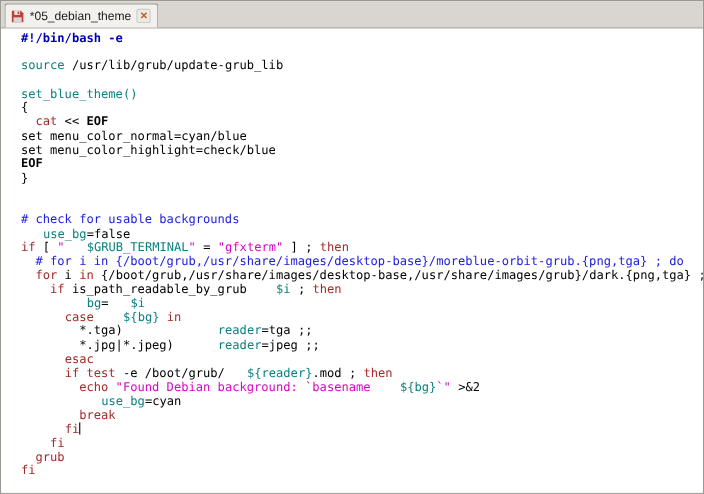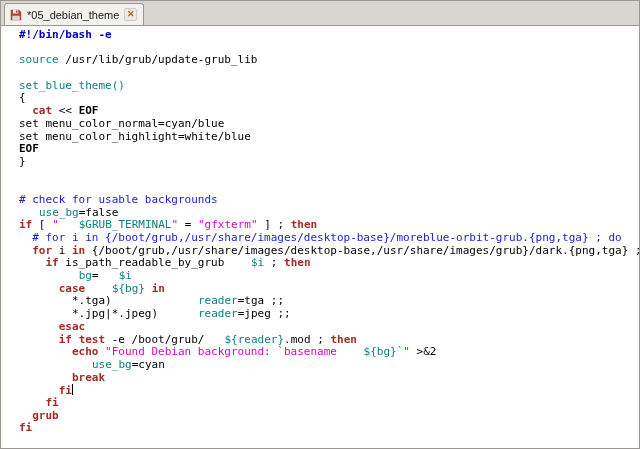--- a/index.html
+++ b/index.html
@@ -21,21 +21,21 @@
                justify-content:center; background:#eceae6; cursor:pointer; line-height:1; }
 
   .editor { flex:1 1 auto; background:#ffffff; overflow:hidden;padding-left:13px; }
   .code-area { padding:3px 0 0 5px; font-family:"DejaVu Sans Mono", monospace;
                font-size:11px; line-height:12.7px; }
   .code-line { white-space:pre; height:12.7px; }
 
   .s-plain    { color:#000000; }
   .s-comment  { color:#2020dd; }
   .s-shebang  { color:#0000b8; font-weight:bold; }
-  .s-keyword  { color:#a52a2a; font-weight:bold; }
+  .s-keyword  { color:#a52a2a; font-weight:normal; }
   .s-string   { color:#d606c6; }
   .s-variable { color:#0e8080;margin-left:20px; }
   .s-function { color:#0e8080; }
   .s-heredoc  { color:#000000; font-weight:bold; }
   .s-cursor   { display:inline-block; width:1px; height:11px; background:#000000;
                 vertical-align:-1px; }
 </style>
 </head>
 <body>
 
@@ -59,21 +59,21 @@
   <div class="editor">
     <div class="code-area">
         <div class="code-line"><span class="s-shebang">#!/bin/bash -e</span></div>
         <div class="code-line"></div>
         <div class="code-line"><span class="s-function">source</span><span class="s-plain"> /usr/lib/grub/update-grub_lib</span></div>
         <div class="code-line"></div>
         <div class="code-line"><span class="s-function">set_blue_theme()</span></div>
         <div class="code-line"><span class="s-plain">{</span></div>
         <div class="code-line"><span class="s-plain">  </span><span class="s-keyword">cat</span><span class="s-plain"> &lt;&lt; </span><span class="s-heredoc">EOF</span></div>
         <div class="code-line"><span class="s-plain">set menu_color_normal=cyan/blue</span></div>
-        <div class="code-line"><span class="s-plain">set menu_color_highlight=white/blue</span></div>
+        <div class="code-line"><span class="s-plain">set menu_color_highlight=check/blue</span></div>
         <div class="code-line"><span class="s-heredoc">EOF</span></div>
         <div class="code-line"><span class="s-plain">}</span></div>
         <div class="code-line"></div>
         <div class="code-line"></div>
         <div class="code-line"><span class="s-comment"># check for usable backgrounds</span></div>
         <div class="code-line"><span class="s-variable">use_bg</span><span class="s-plain">=false</span></div>
         <div class="code-line"><span class="s-keyword">if</span><span class="s-plain"> [ </span><span class="s-string">"</span><span class="s-variable">$GRUB_TERMINAL</span><span class="s-string">"</span><span class="s-plain"> = </span><span class="s-string">"gfxterm"</span><span class="s-plain"> ] ; </span><span class="s-keyword">then</span></div>
         <div class="code-line"><span class="s-comment">  # for i in {/boot/grub,/usr/share/images/desktop-base}/moreblue-orbit-grub.{png,tga} ; do</span></div>
         <div class="code-line"><span class="s-plain">  </span><span class="s-keyword">for</span><span class="s-plain"> i </span><span class="s-keyword">in</span><span class="s-plain"> {/boot/grub,/usr/share/images/desktop-base,/usr/share/images/grub}/dark.{png,tga} ; </span><span class="s-keyword">do</span></div>
         <div class="code-line"><span class="s-plain">    </span><span class="s-keyword">if</span><span class="s-plain"> is_path_readable_by_grub </span><span class="s-variable">$i</span><span class="s-plain"> ; </span><span class="s-keyword">then</span></div>

